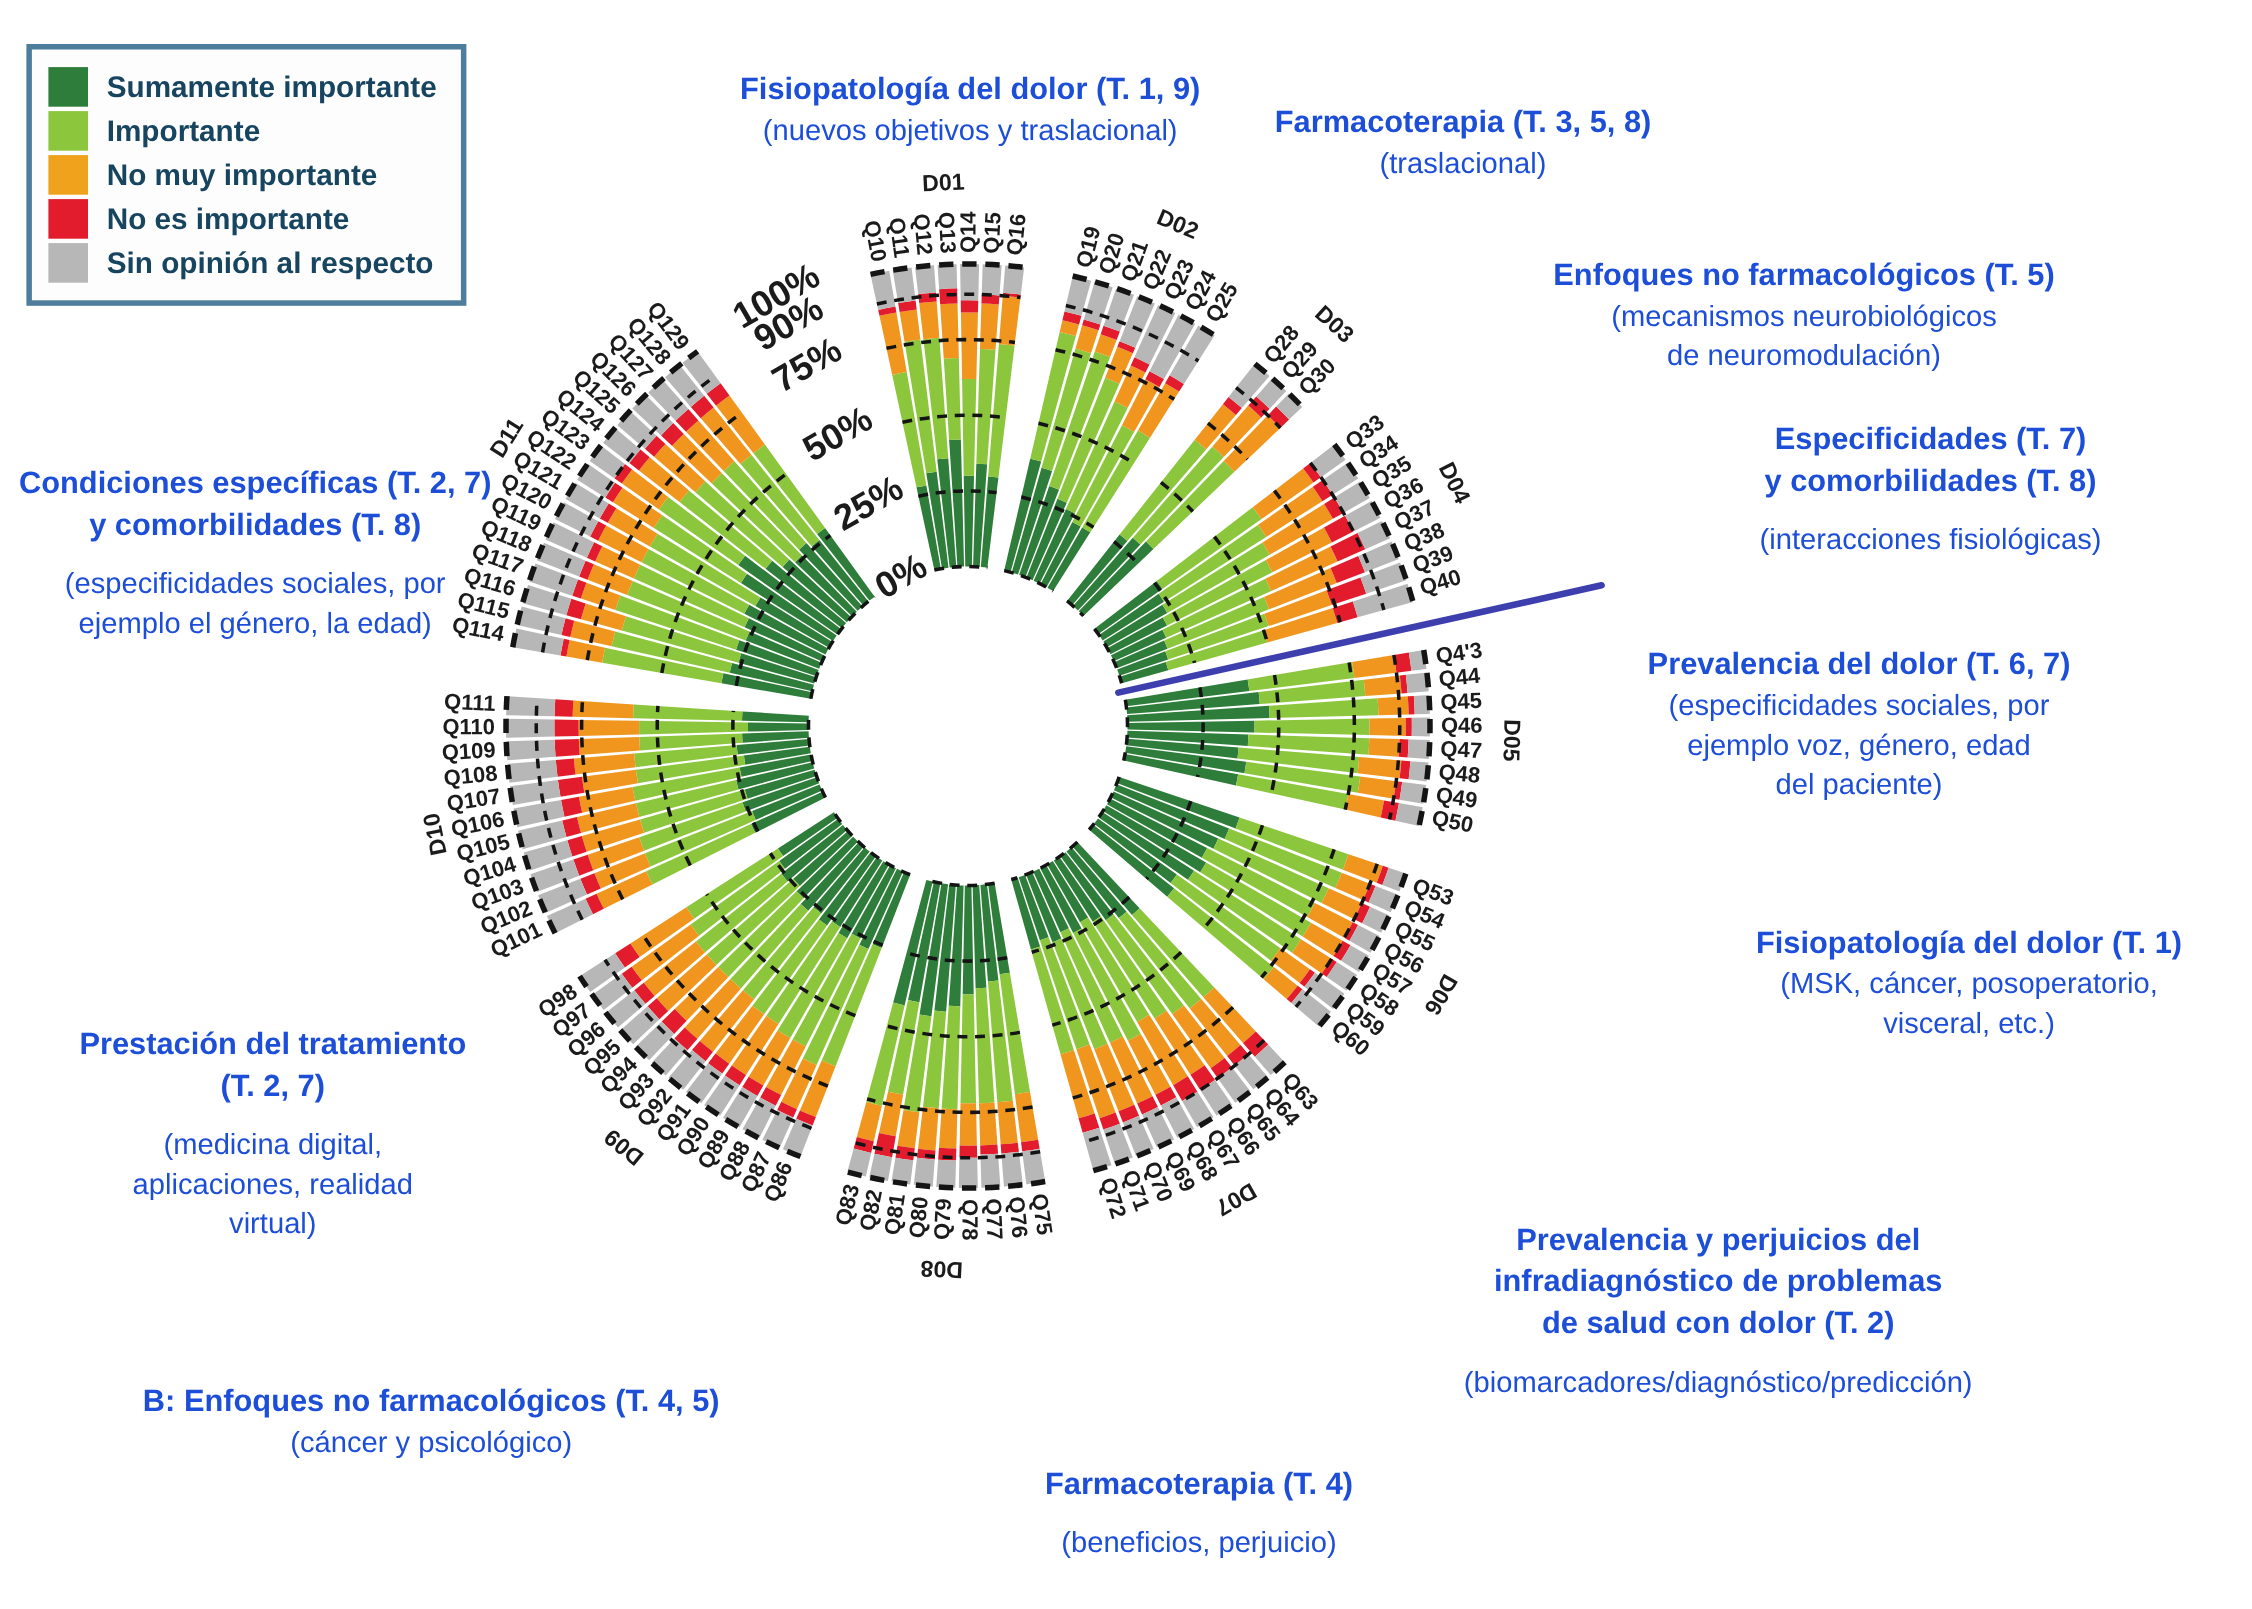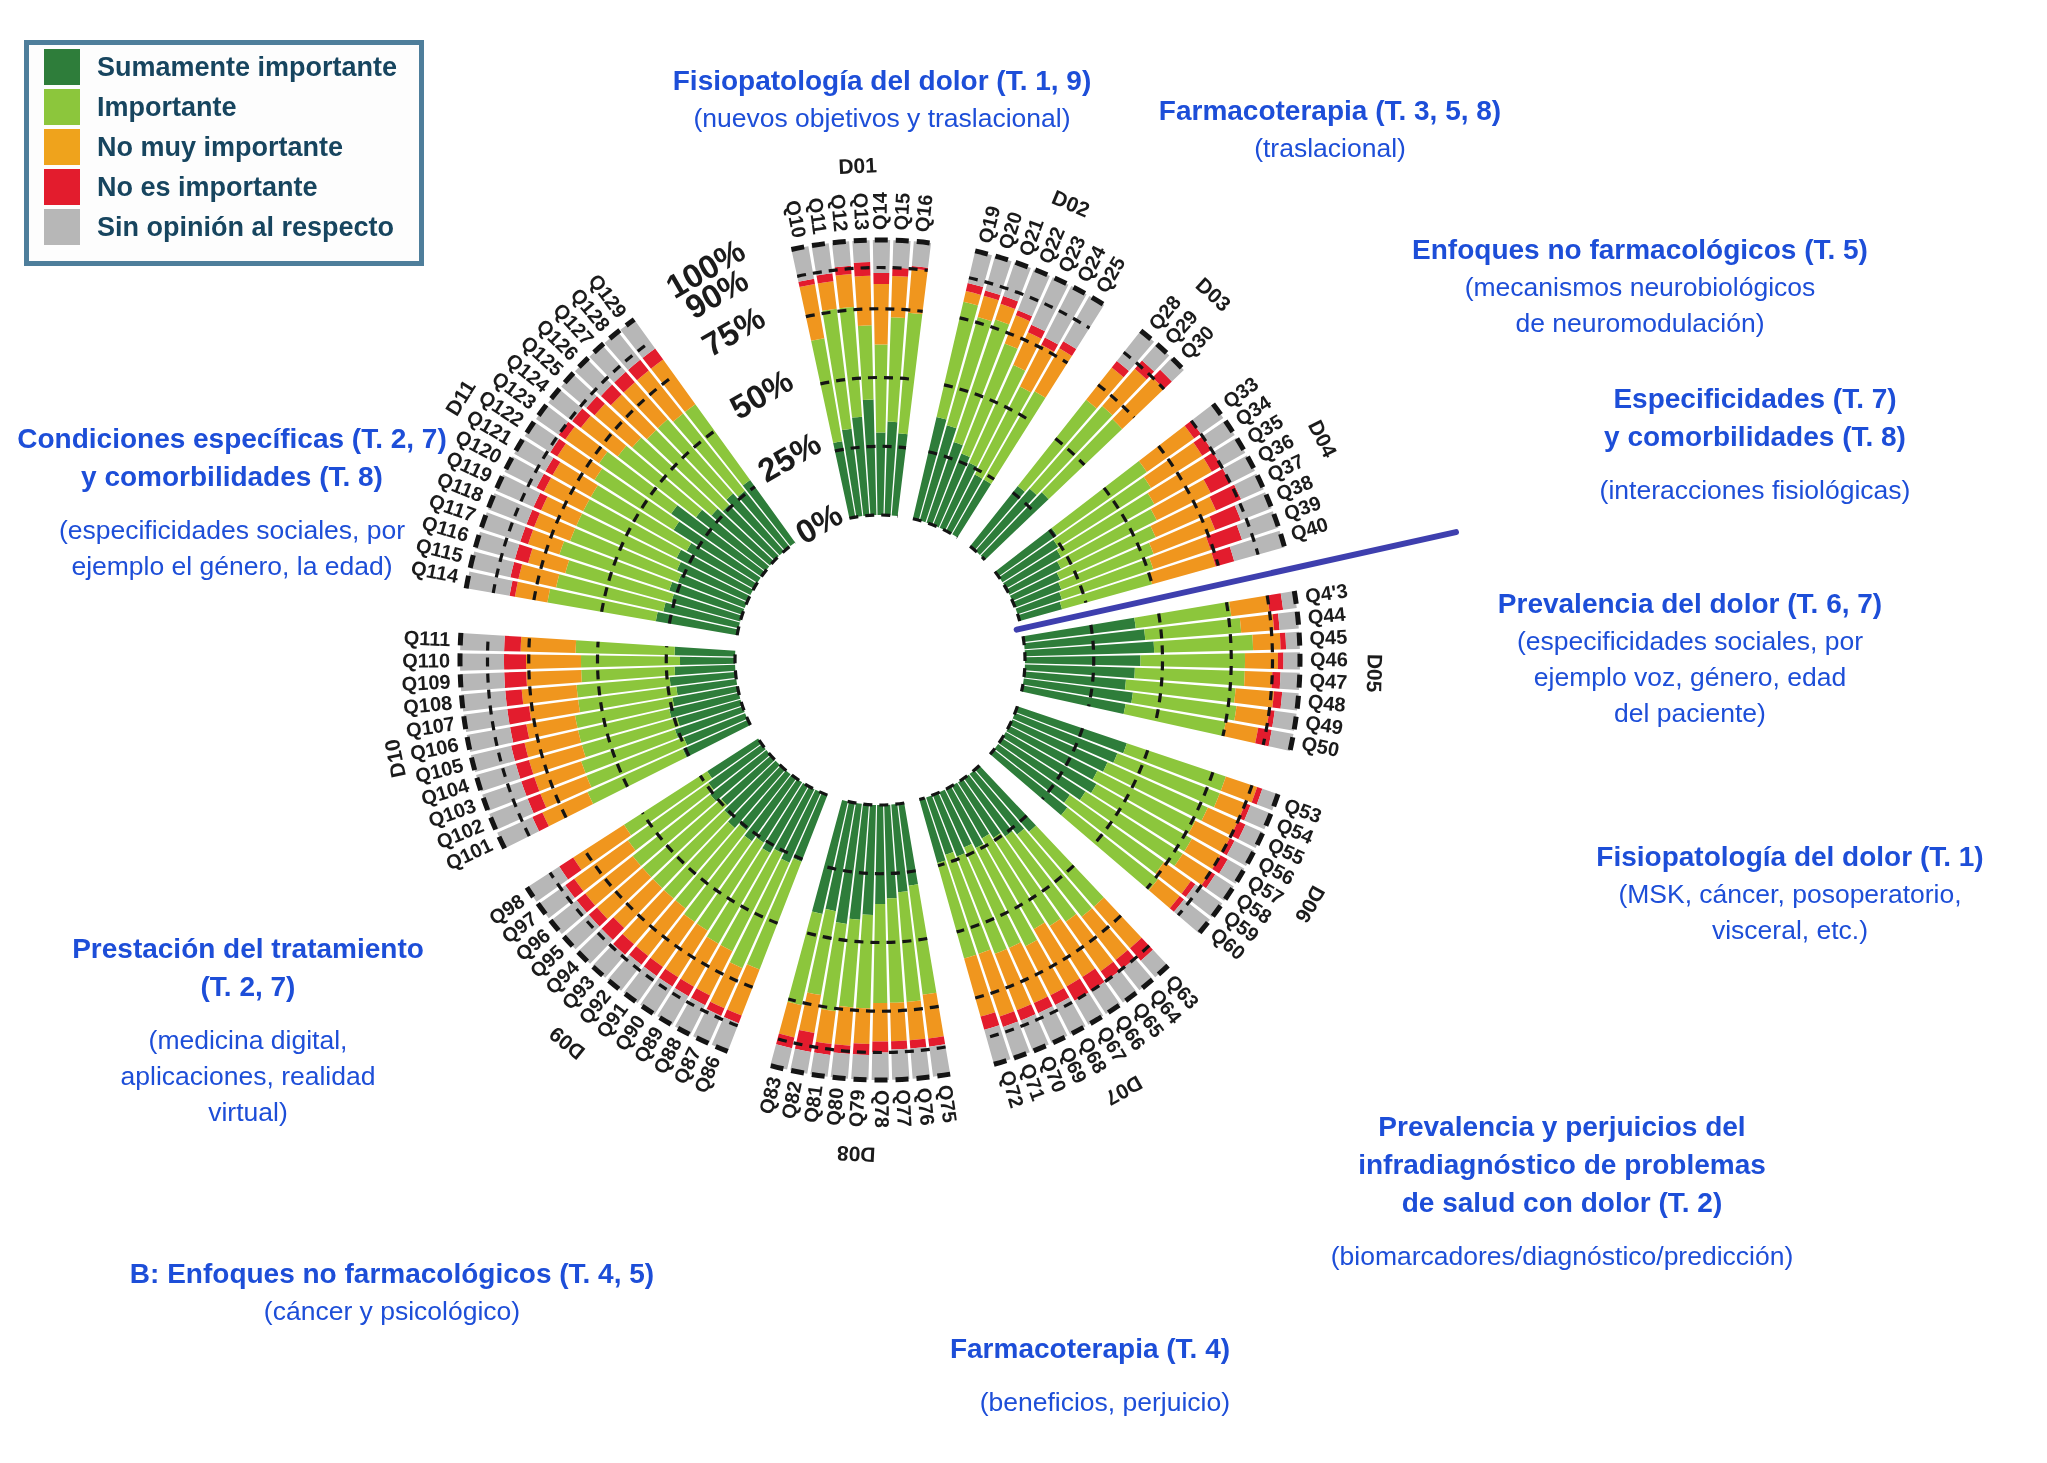--- a/index.html
+++ b/index.html
@@ -1,20 +1,20 @@
 <!DOCTYPE html>
 <html><head>
 <meta charset="utf-8">
 <style>
   html,body{margin:0;padding:0;background:#ffffff;}
   .canvas{position:relative;width:2047px;height:1463px;background:#ffffff;overflow:hidden;
           font-family:"Liberation Sans",sans-serif;}
   svg{position:absolute;left:0;top:0;}
   .legend{position:absolute;left:24px;top:40px;border:5px solid #4e7e9b;background:#fdfdfd;
-          padding:0 22px 12px 15px;}
+          padding:12px 22px 12px 15px;}
   .legend-row{display:flex;align-items:center;margin:4px 0;}
   .legend-swatch{width:36px;height:36px;margin-right:17px;flex:0 0 auto;}
   .legend-label{font-weight:bold;font-size:27px;color:#17455f;white-space:nowrap;}
   .tblock{position:absolute;transform:translateX(-50%);text-align:center;color:#1d4ed8;
           font-size:26.5px;line-height:1.36;white-space:nowrap;}
   .tblock .ln{display:block;}
   .tblock .b{font-weight:bold;font-size:28px;}
   .tblock .gap{margin-top:16px;}
 </style>
 </head>
@@ -986,21 +986,21 @@
         <span class="ln b">Fisiopatología del dolor (T. 1)</span>
         <span class="ln">(MSK, cáncer, posoperatorio,</span>
         <span class="ln">visceral, etc.)</span>
       </div>
       <div class="tblock" style="left: 1562px; top: 1108px;">
         <span class="ln b">Prevalencia y perjuicios del</span>
         <span class="ln b">infradiagnóstico de problemas</span>
         <span class="ln b">de salud con dolor (T. 2)</span>
         <span class="ln gap">(biomarcadores/diagnóstico/predicción)</span>
       </div>
-      <div class="tblock" style="left: 1090px; top: 1330px; text-align: right;">
+      <div class="tblock" style="left: 1090px; top: 1330px;">
         <span class="ln b">Farmacoterapia (T. 4)</span>
         <span class="ln gap">(beneficios, perjuicio)</span>
       </div>
       <div class="tblock" style="left: 392px; top: 1255px;">
         <span class="ln b">B: Enfoques no farmacológicos (T. 4, 5)</span>
         <span class="ln">(cáncer y psicológico)</span>
       </div>
       <div class="tblock" style="left: 232px; top: 420px;">
         <span class="ln b">Condiciones específicas (T. 2, 7)</span>
         <span class="ln b">y comorbilidades (T. 8)</span>

